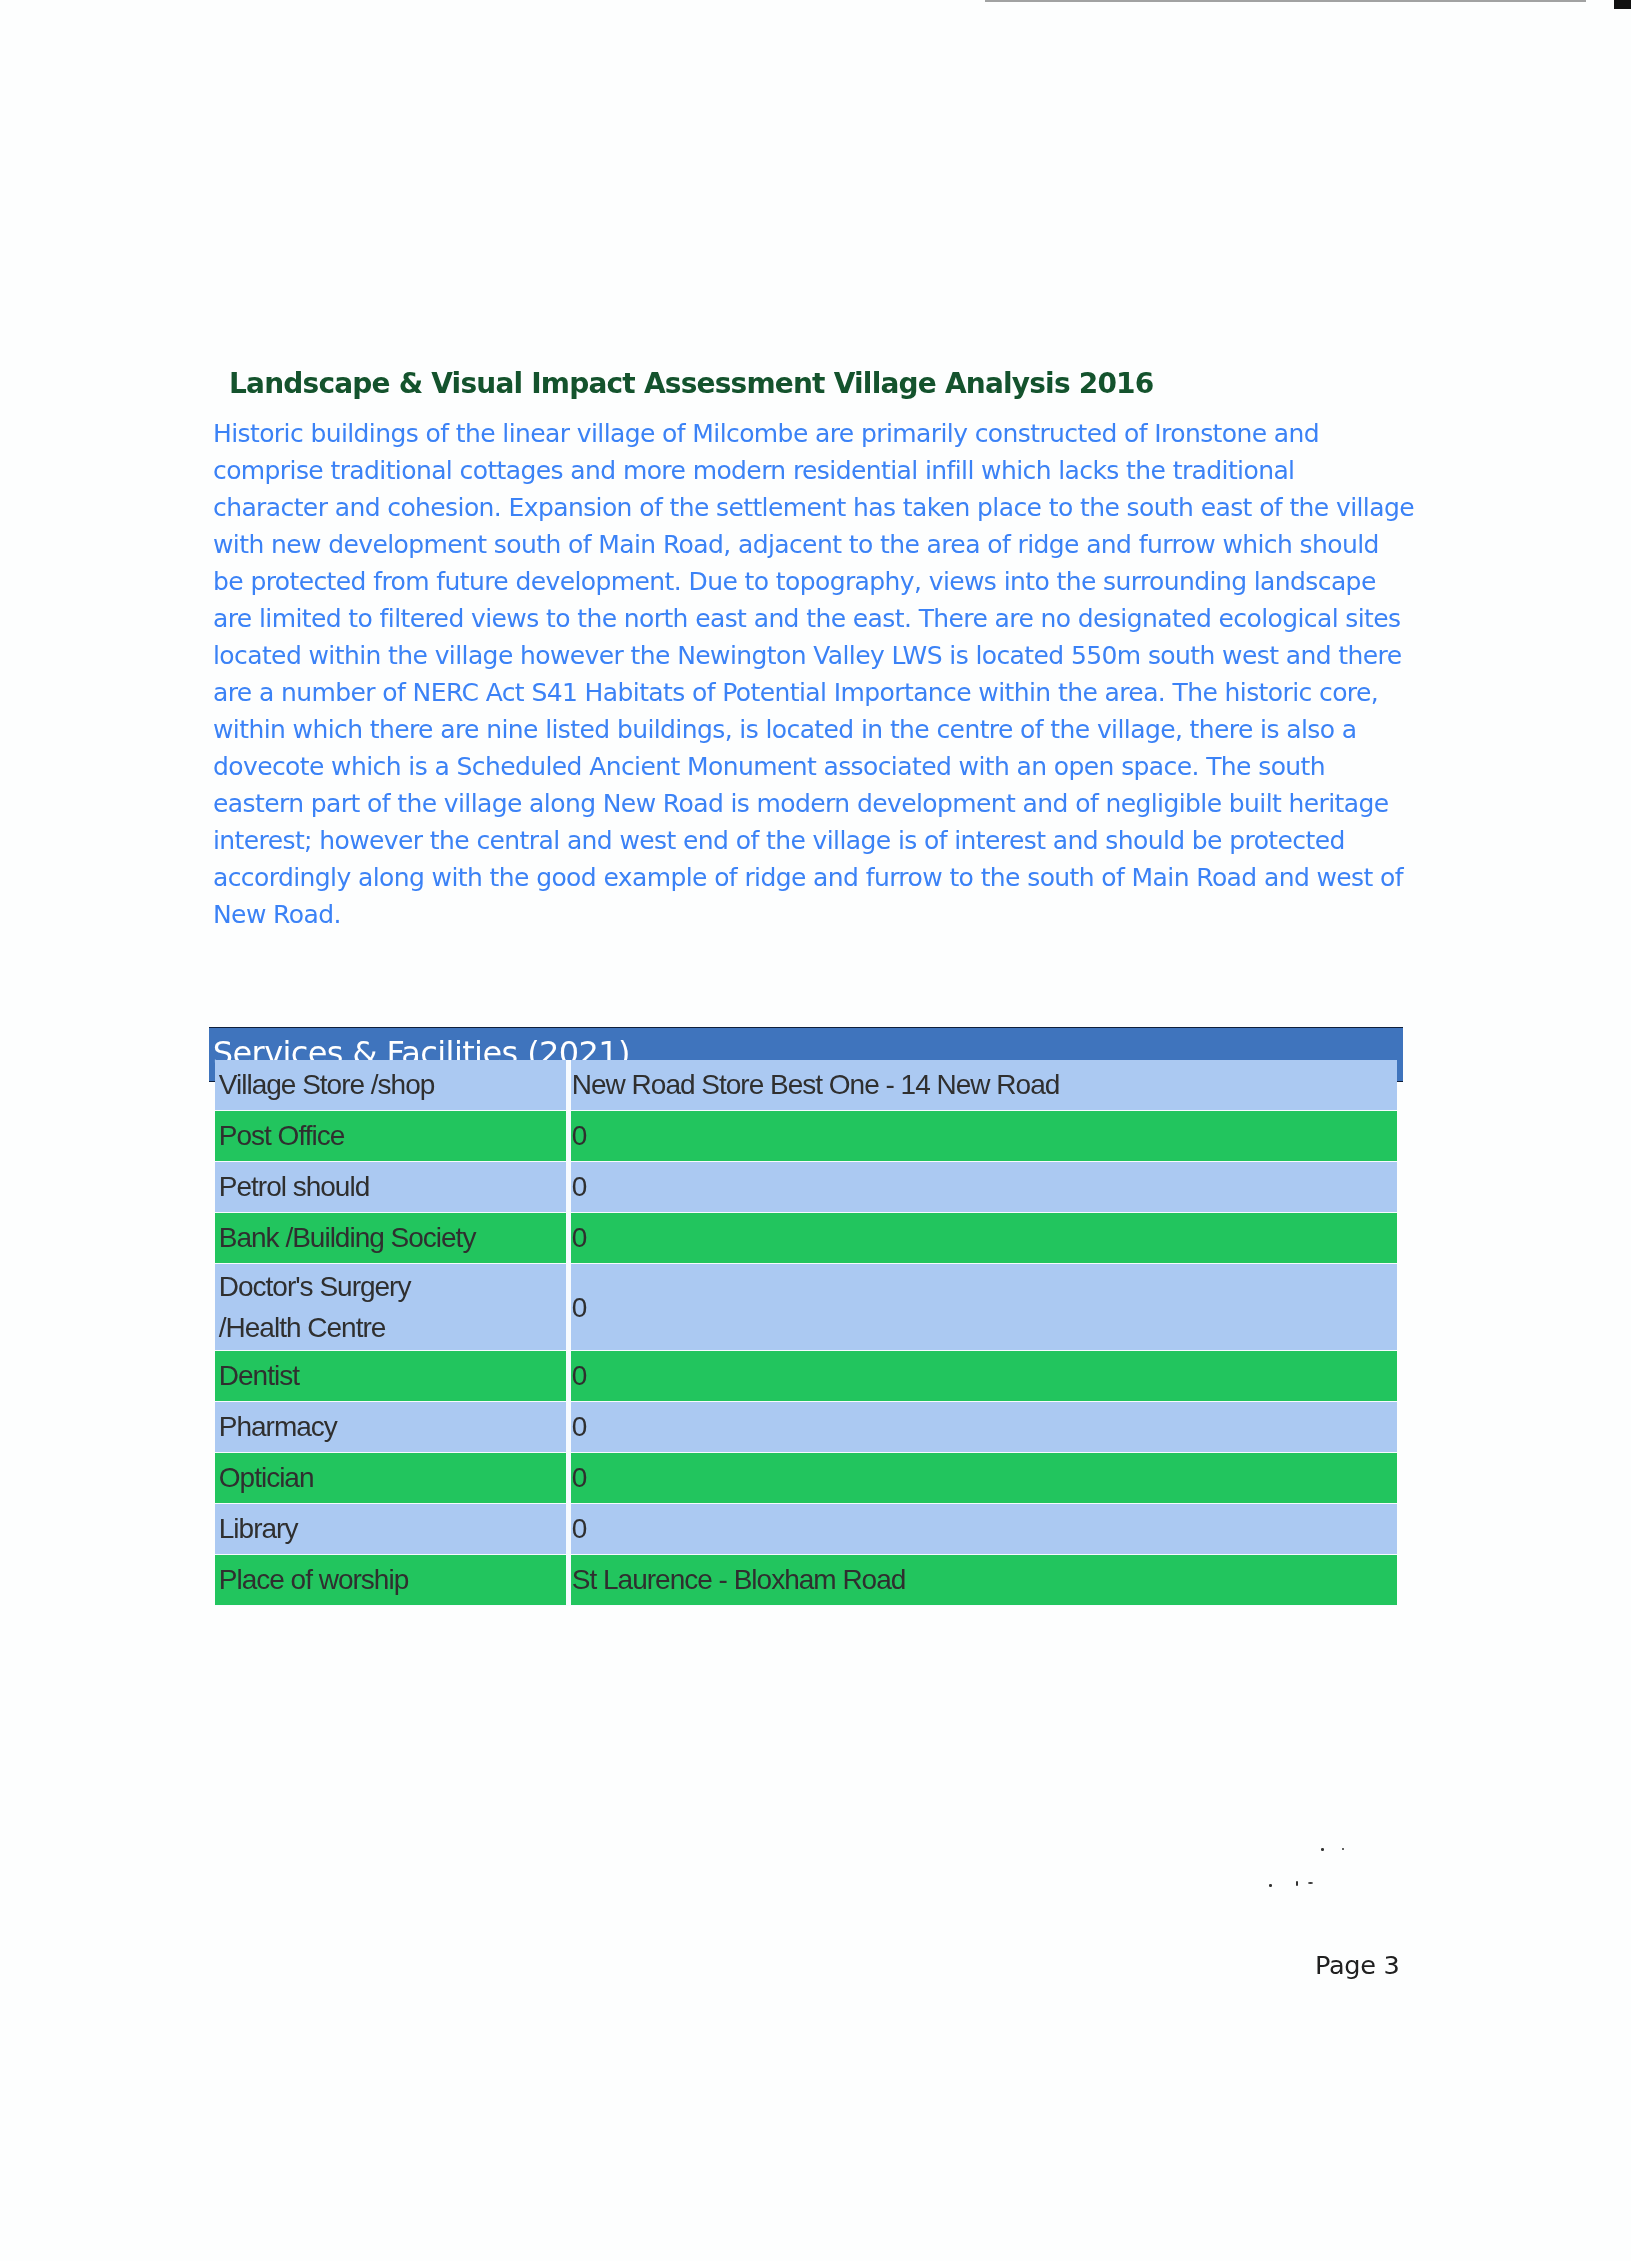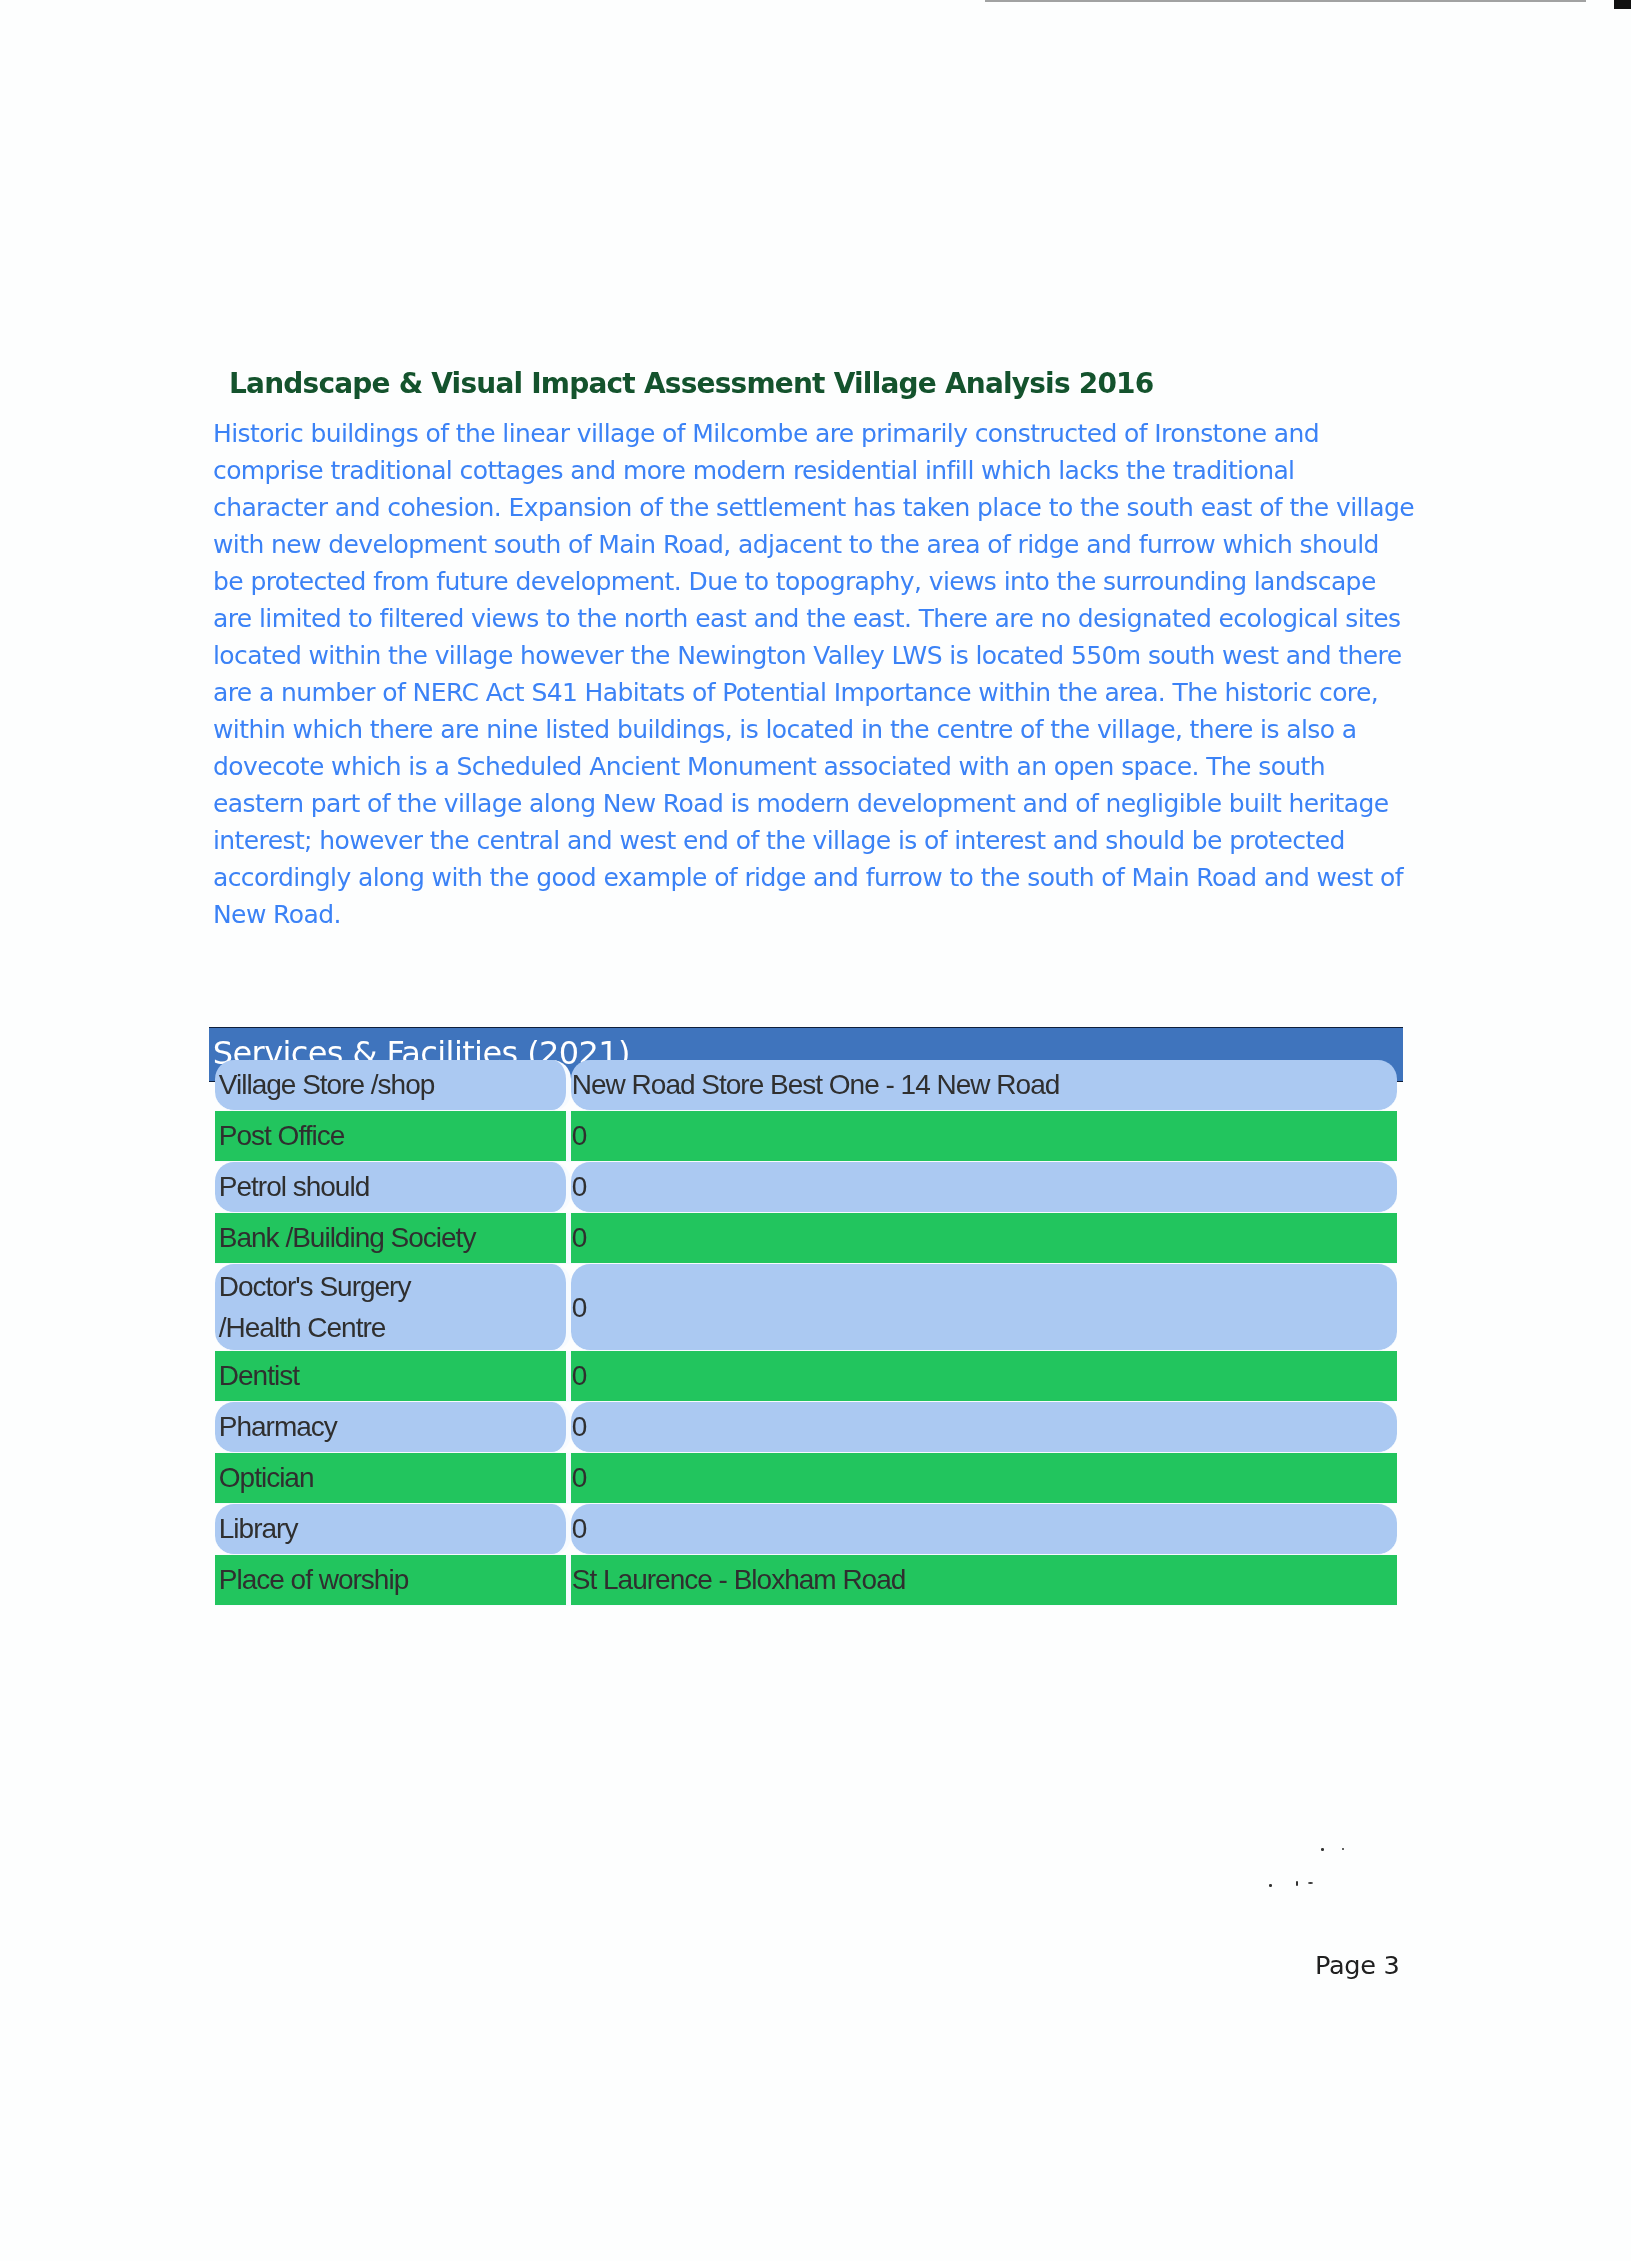--- a/index.html
+++ b/index.html
@@ -93,21 +93,21 @@
       height: 50px;
       border-bottom: 1.9px solid #f7fbff;
     }
     .facilities-table td.label-cell {
       width: 347px;
       border-right: 5.1px solid #f7fbff;
     }
     .facilities-table td.value-cell {
       padding-left: 1px;
     }
-    .facilities-table tr.row-blue td { background: #abc9f2; border-radius: 19px; }
+    .facilities-table tr.row-blue td { background: #abc9f2; }
     .facilities-table tr.row-yellow td { background: #22c55e; }
     .facilities-table tr.row-tall td { height: 86px; line-height: 41px; }
     .page-number {
       position: absolute;
       left: 1315px;
       top: 1950px;
       font-family: "DejaVu Sans", sans-serif;
       font-size: 25.6px;
       letter-spacing: -0.3px;
       color: #202020;

